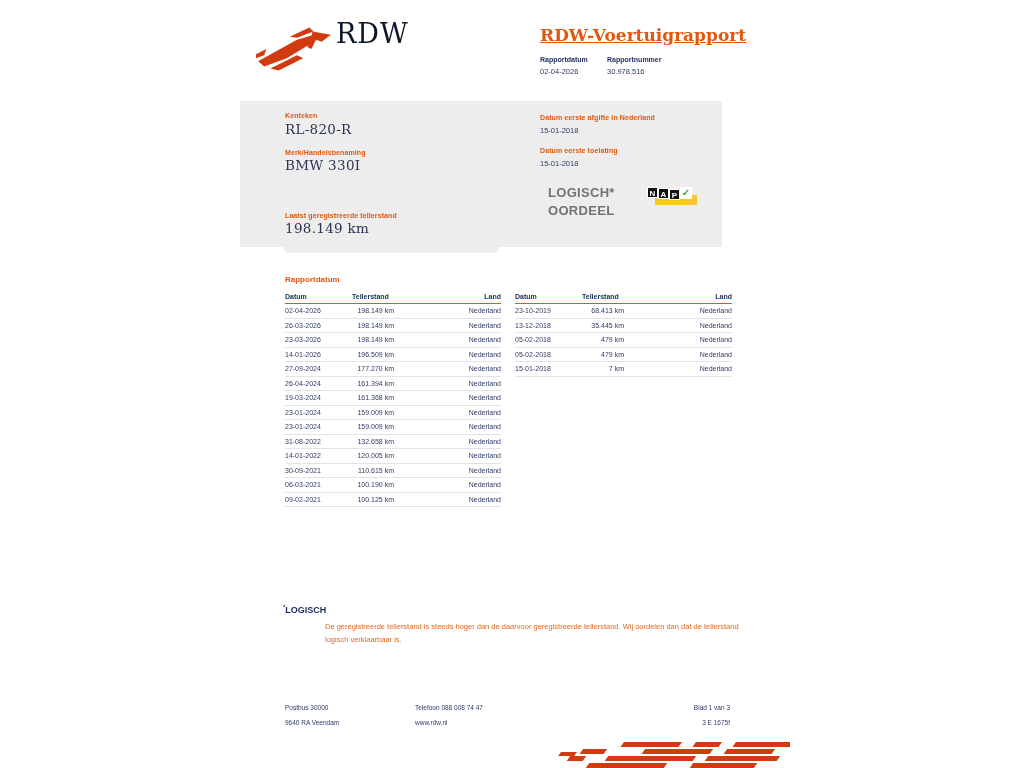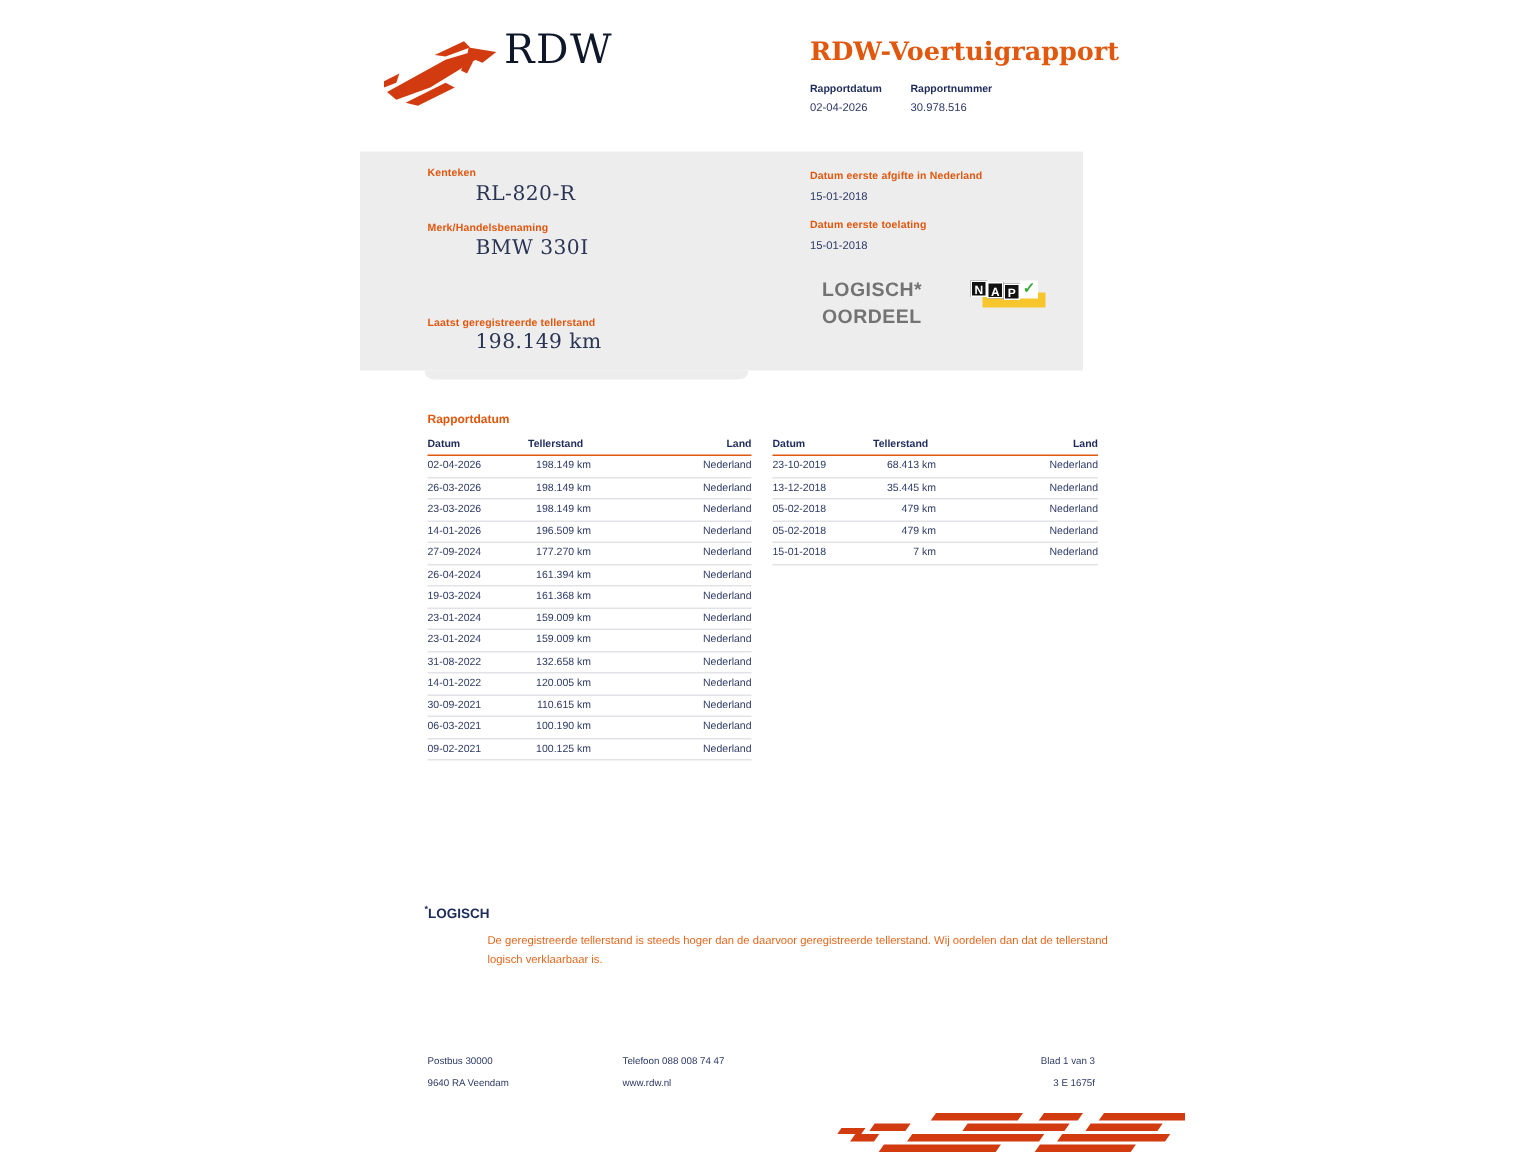--- a/index.html
+++ b/index.html
@@ -4,31 +4,31 @@
 <style>
   html,body{margin:0;padding:0;background:#ffffff;}
   #page{position:relative;width:1024px;height:768px;background:#fff;overflow:hidden;
         font-family:"Liberation Sans", sans-serif;color:#2e3a66;}
   .abs{position:absolute;}
 
   
   #wordmark{left:336px;top:18px;font-family:"DejaVu Serif", serif;font-size:27px;
             color:#0f172a;letter-spacing:1px;}
   #doc-title{left:540px;top:25px;font-family:"DejaVu Serif", serif;font-weight:bold;
-             font-size:17px;color:#e2570e;}
+             font-size:17px;color:#e2570e;text-decoration:underline;}
   .meta-label{font-size:7px;font-weight:bold;color:#1c2b5a;}
   .meta-value{font-size:7.5px;color:#2e3a66;margin-top:4px;}
 
   
   #panel{left:240px;top:101px;width:482px;height:146px;background:#ededed;}
   #panel-tab{left:283px;top:247px;width:216px;height:6px;background:#ededed;
              border-radius:0 0 6px 6px;}
   .fld-label{font-size:7px;font-weight:bold;color:#e2570e;letter-spacing:.1px;}
   .fld-value-lg{font-family:"DejaVu Serif", serif;font-size:13.5px;color:#2a3453;
-                letter-spacing:.3px;margin-left:32px;}
+                letter-spacing:.3px;}
   .fld-value-sm{font-size:7.5px;color:#2e3a66;}
   #verdict{left:548px;top:184px;font-size:13px;font-weight:bold;color:#737373;
            line-height:18px;letter-spacing:.3px;}
 
   
   #nap{left:647px;top:185px;width:50px;height:23px;}
   #nap .bar{position:absolute;left:8px;top:10px;width:42px;height:10px;background:#f7c52c;}
   .nap-sq{position:absolute;width:11px;height:11px;background:#111111;color:#ffffff;
           font-size:8px;font-weight:bold;text-align:center;line-height:11px;
           border:1px solid #ffffff;box-sizing:border-box;}

